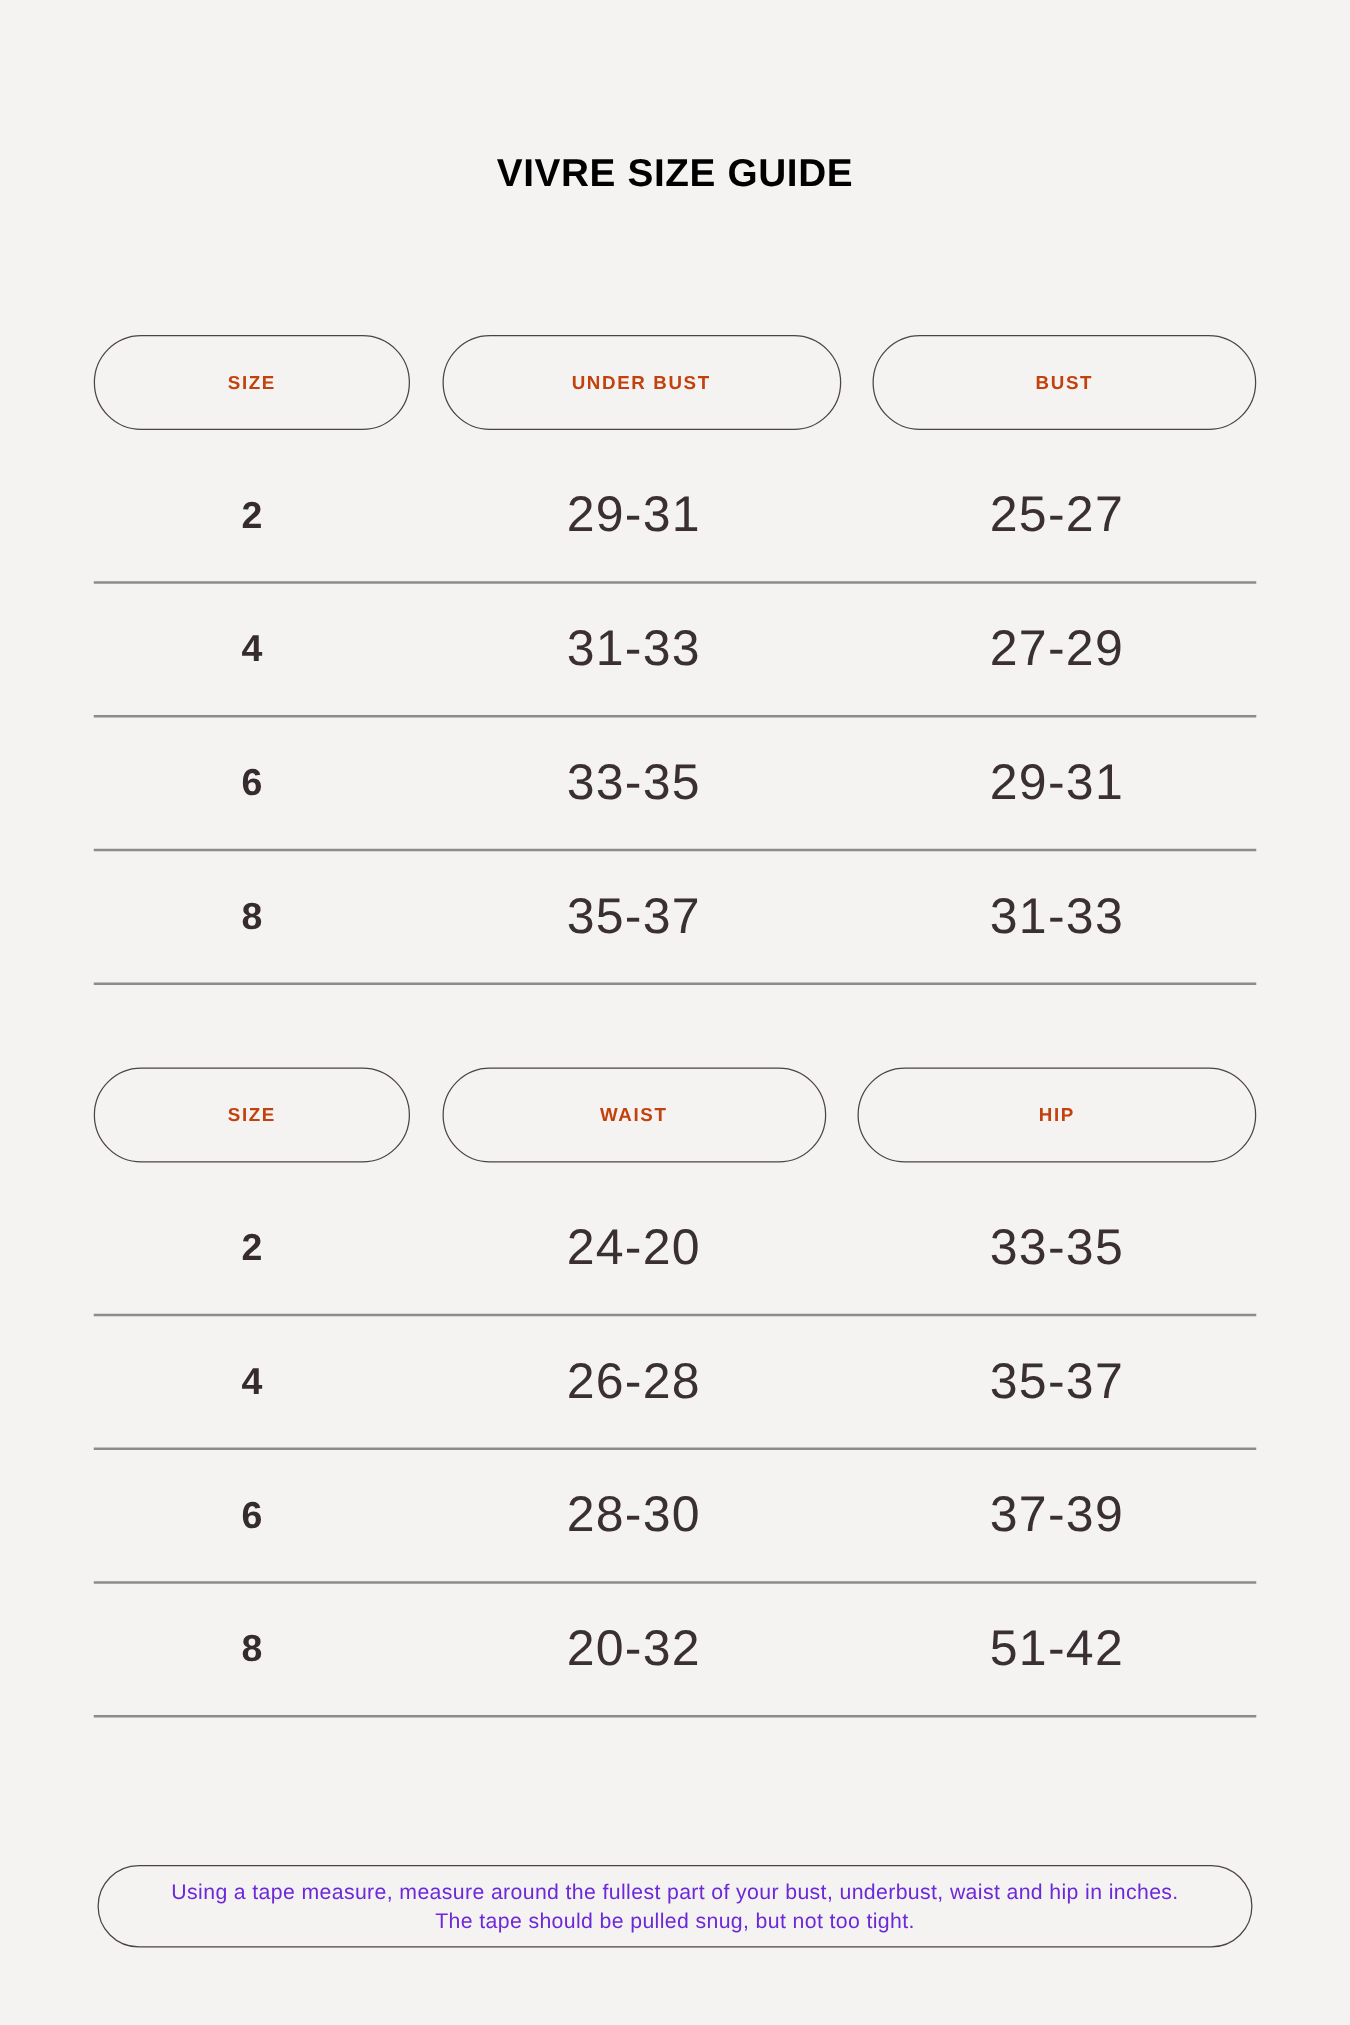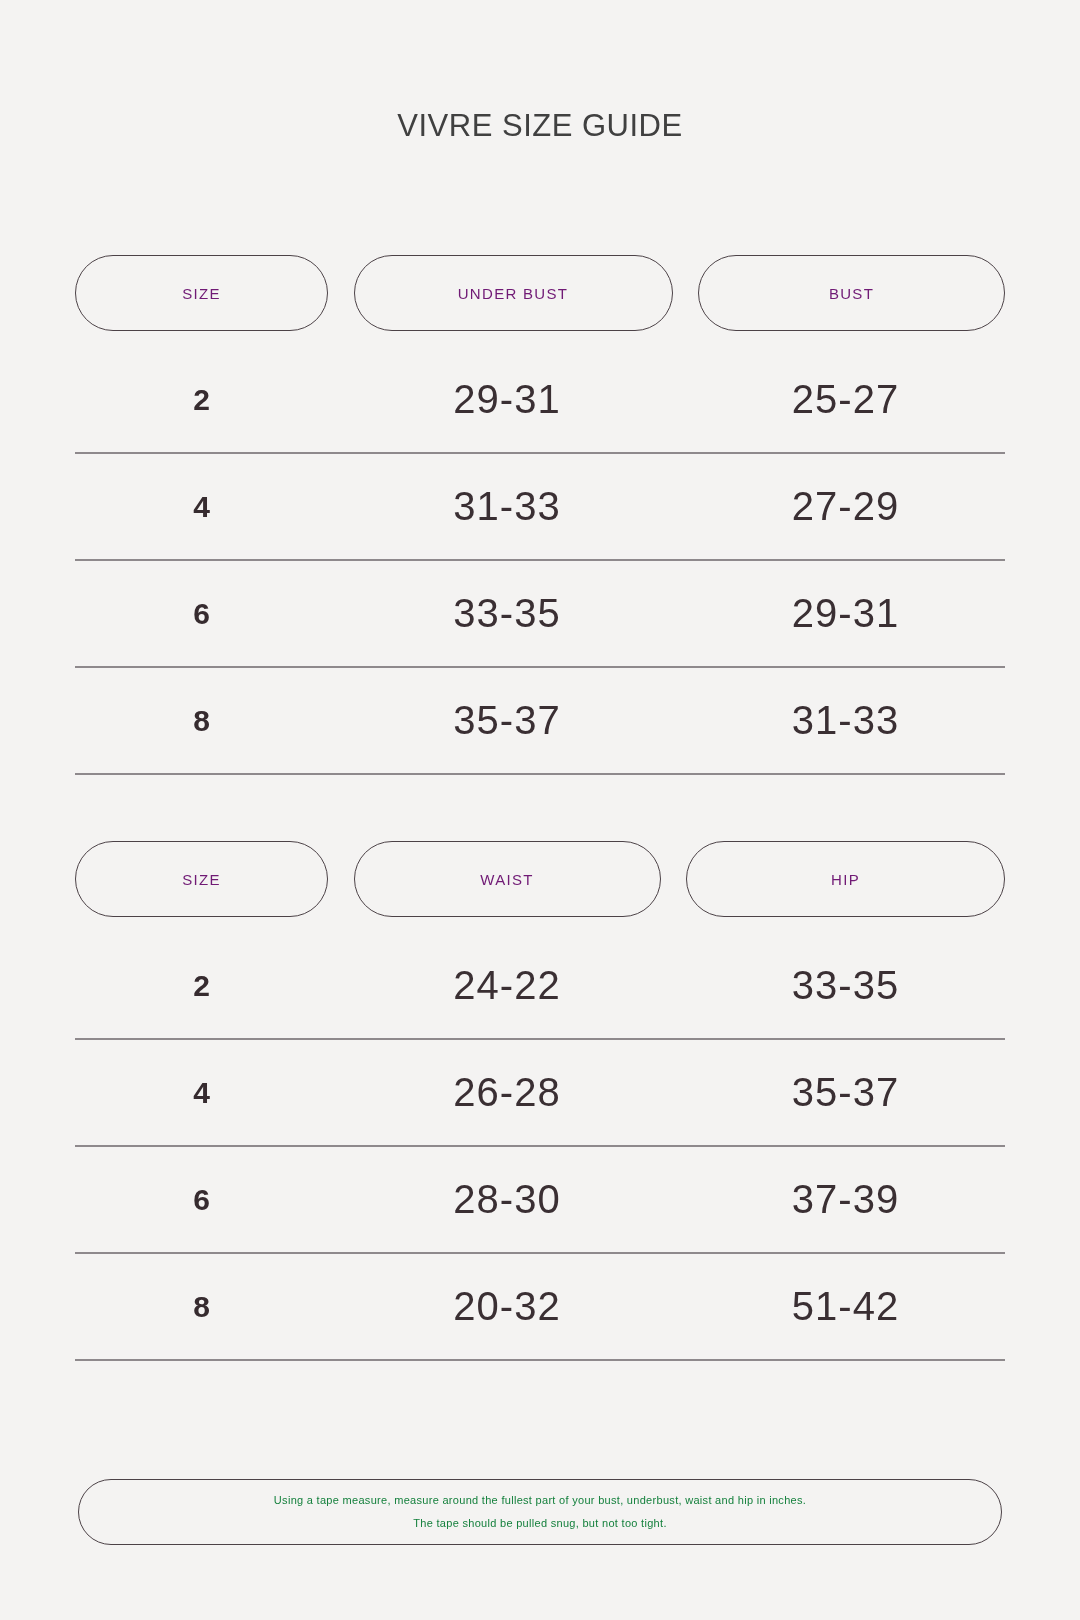--- a/index.html
+++ b/index.html
@@ -5,48 +5,48 @@
   html, body { margin: 0; padding: 0; }
   body {
     width: 1080px; height: 1620px;
     background: #f4f3f2;
     font-family: "Liberation Sans", sans-serif;
     color: #362b2f;
   }
   .page { position: relative; width: 1080px; height: 1620px; overflow: hidden; }
 
   .title {
-    margin: 0;
+    margin: 13px;
     padding-top: 108px;
     text-align: center;
     font-size: 31px;
-    font-weight: normal;
+    font-weight: bold;
     letter-spacing: 0.5px;
-    color: #404040;
+    color: #000000;
   }
 
   .content { width: 930px; margin: 0 auto; }
 
   .pill-row { display: flex; justify-content: space-between; }
   .table-1 .pill-row { margin-top: 111px; }
   .table-2 .pill-row { margin-top: 66px; }
 
   .pill {
     box-sizing: border-box;
     height: 76px;
     border: 1.6px solid #4c4247;
     border-radius: 40px;
     display: flex; align-items: center; justify-content: center;
     background: transparent;
   }
   .pill-label {
     font-size: 15px;
-    font-weight: normal;
+    font-weight: bold;
     letter-spacing: 1.3px;
-    color: #701a75;
+    color: #c2410c;
   }
   .c1 { width: 253px; }
   .c2 { width: 307px; }
   .c3 { width: 319px; }
 
   .rows { margin-top: 16px; }
   .row {
     box-sizing: border-box;
     height: 107px;
     display: flex; justify-content: space-between; align-items: center;
@@ -59,24 +59,24 @@
   .note-pill {
     box-sizing: border-box;
     width: 924px; height: 66px;
     margin: 118px auto 0 auto;
     border: 1.6px solid #4c4247;
     border-radius: 34px;
     display: flex; flex-direction: column; align-items: center; justify-content: center;
     text-align: center;
   }
   .note-line {
-    font-size: 11px;
+    font-size: 17px;
     line-height: 23px;
     letter-spacing: 0.3px;
-    color: #15803d;
+    color: #6d28d9;
   }
 </style>
 </head>
 <body>
 
 <div class="page">
 
   <h1 class="title">VIVRE SIZE GUIDE</h1>
 
   <div class="content">
@@ -152,21 +152,21 @@
         <div class="pill c3">
           <span class="pill-label">HIP</span>
         </div>
       </div>
       <div class="rows">
         <div class="row">
           <div class="cell c1">
               <span class="size-val">2</span>
             </div>
           <div class="cell c2">
-              <span class="meas-val">24-22</span>
+              <span class="meas-val">24-20</span>
             </div>
           <div class="cell c3">
               <span class="meas-val">33-35</span>
             </div>
         </div>
         <div class="row">
           <div class="cell c1">
               <span class="size-val">4</span>
             </div>
           <div class="cell c2">

